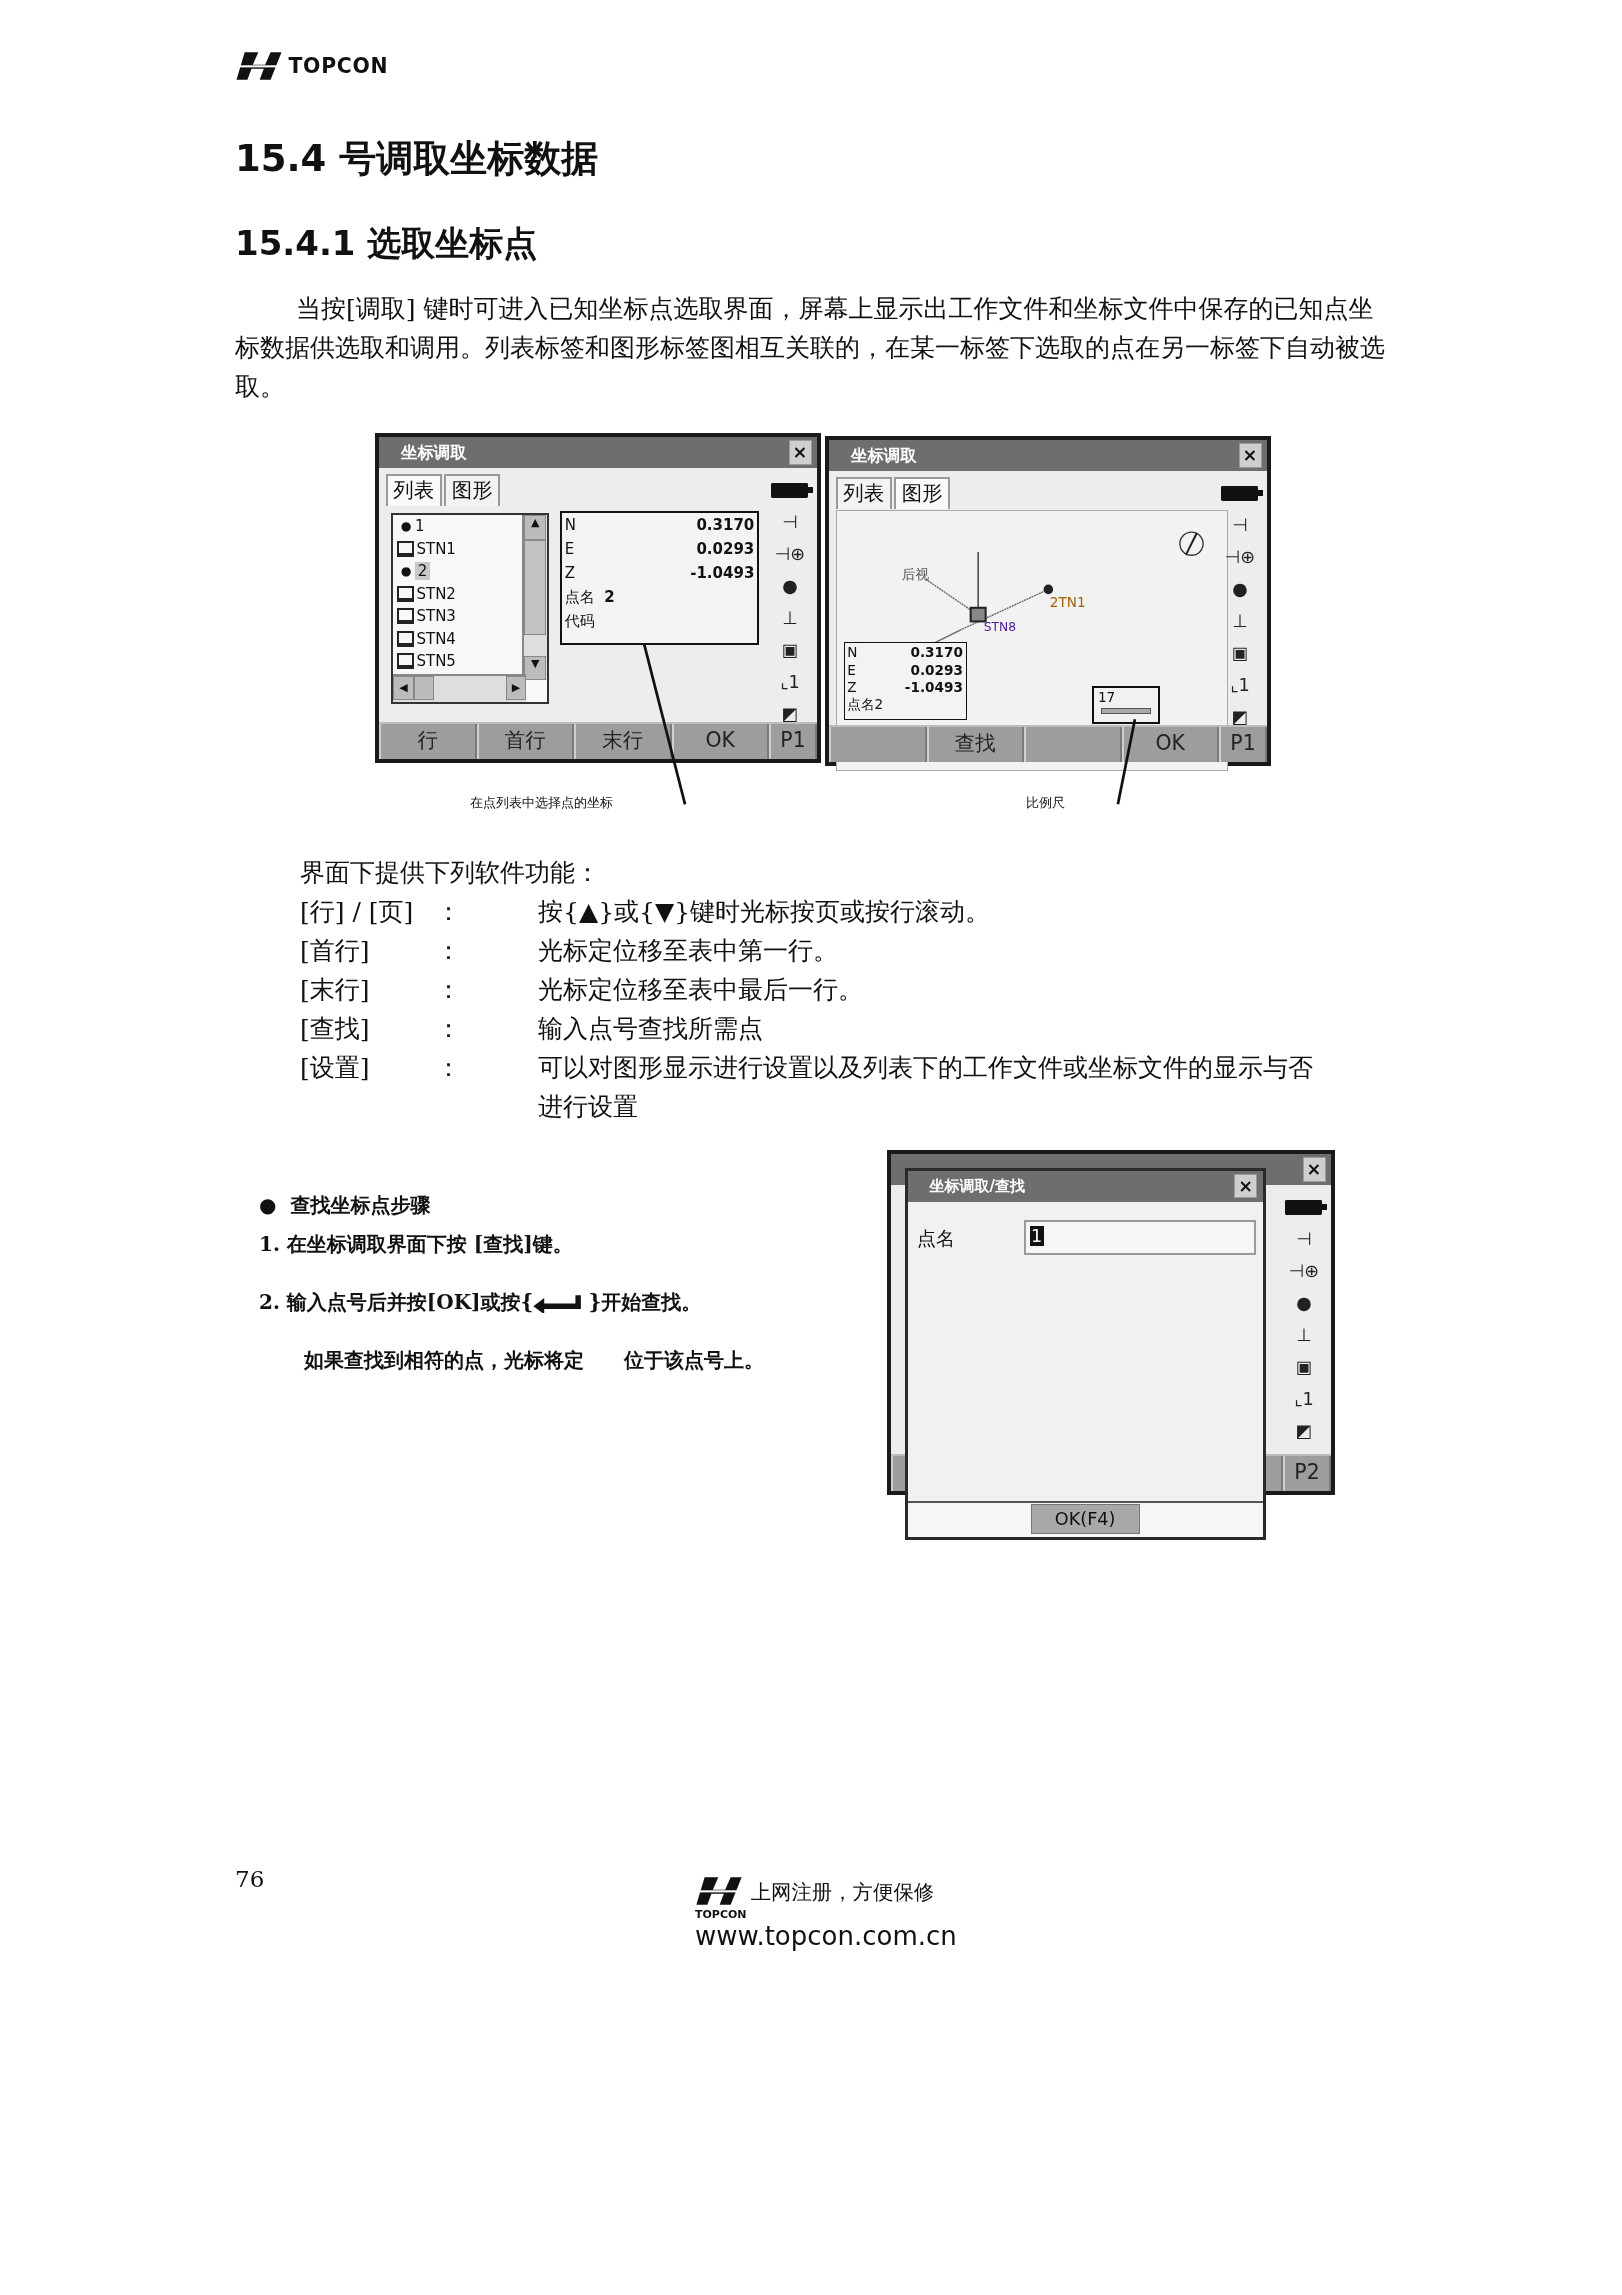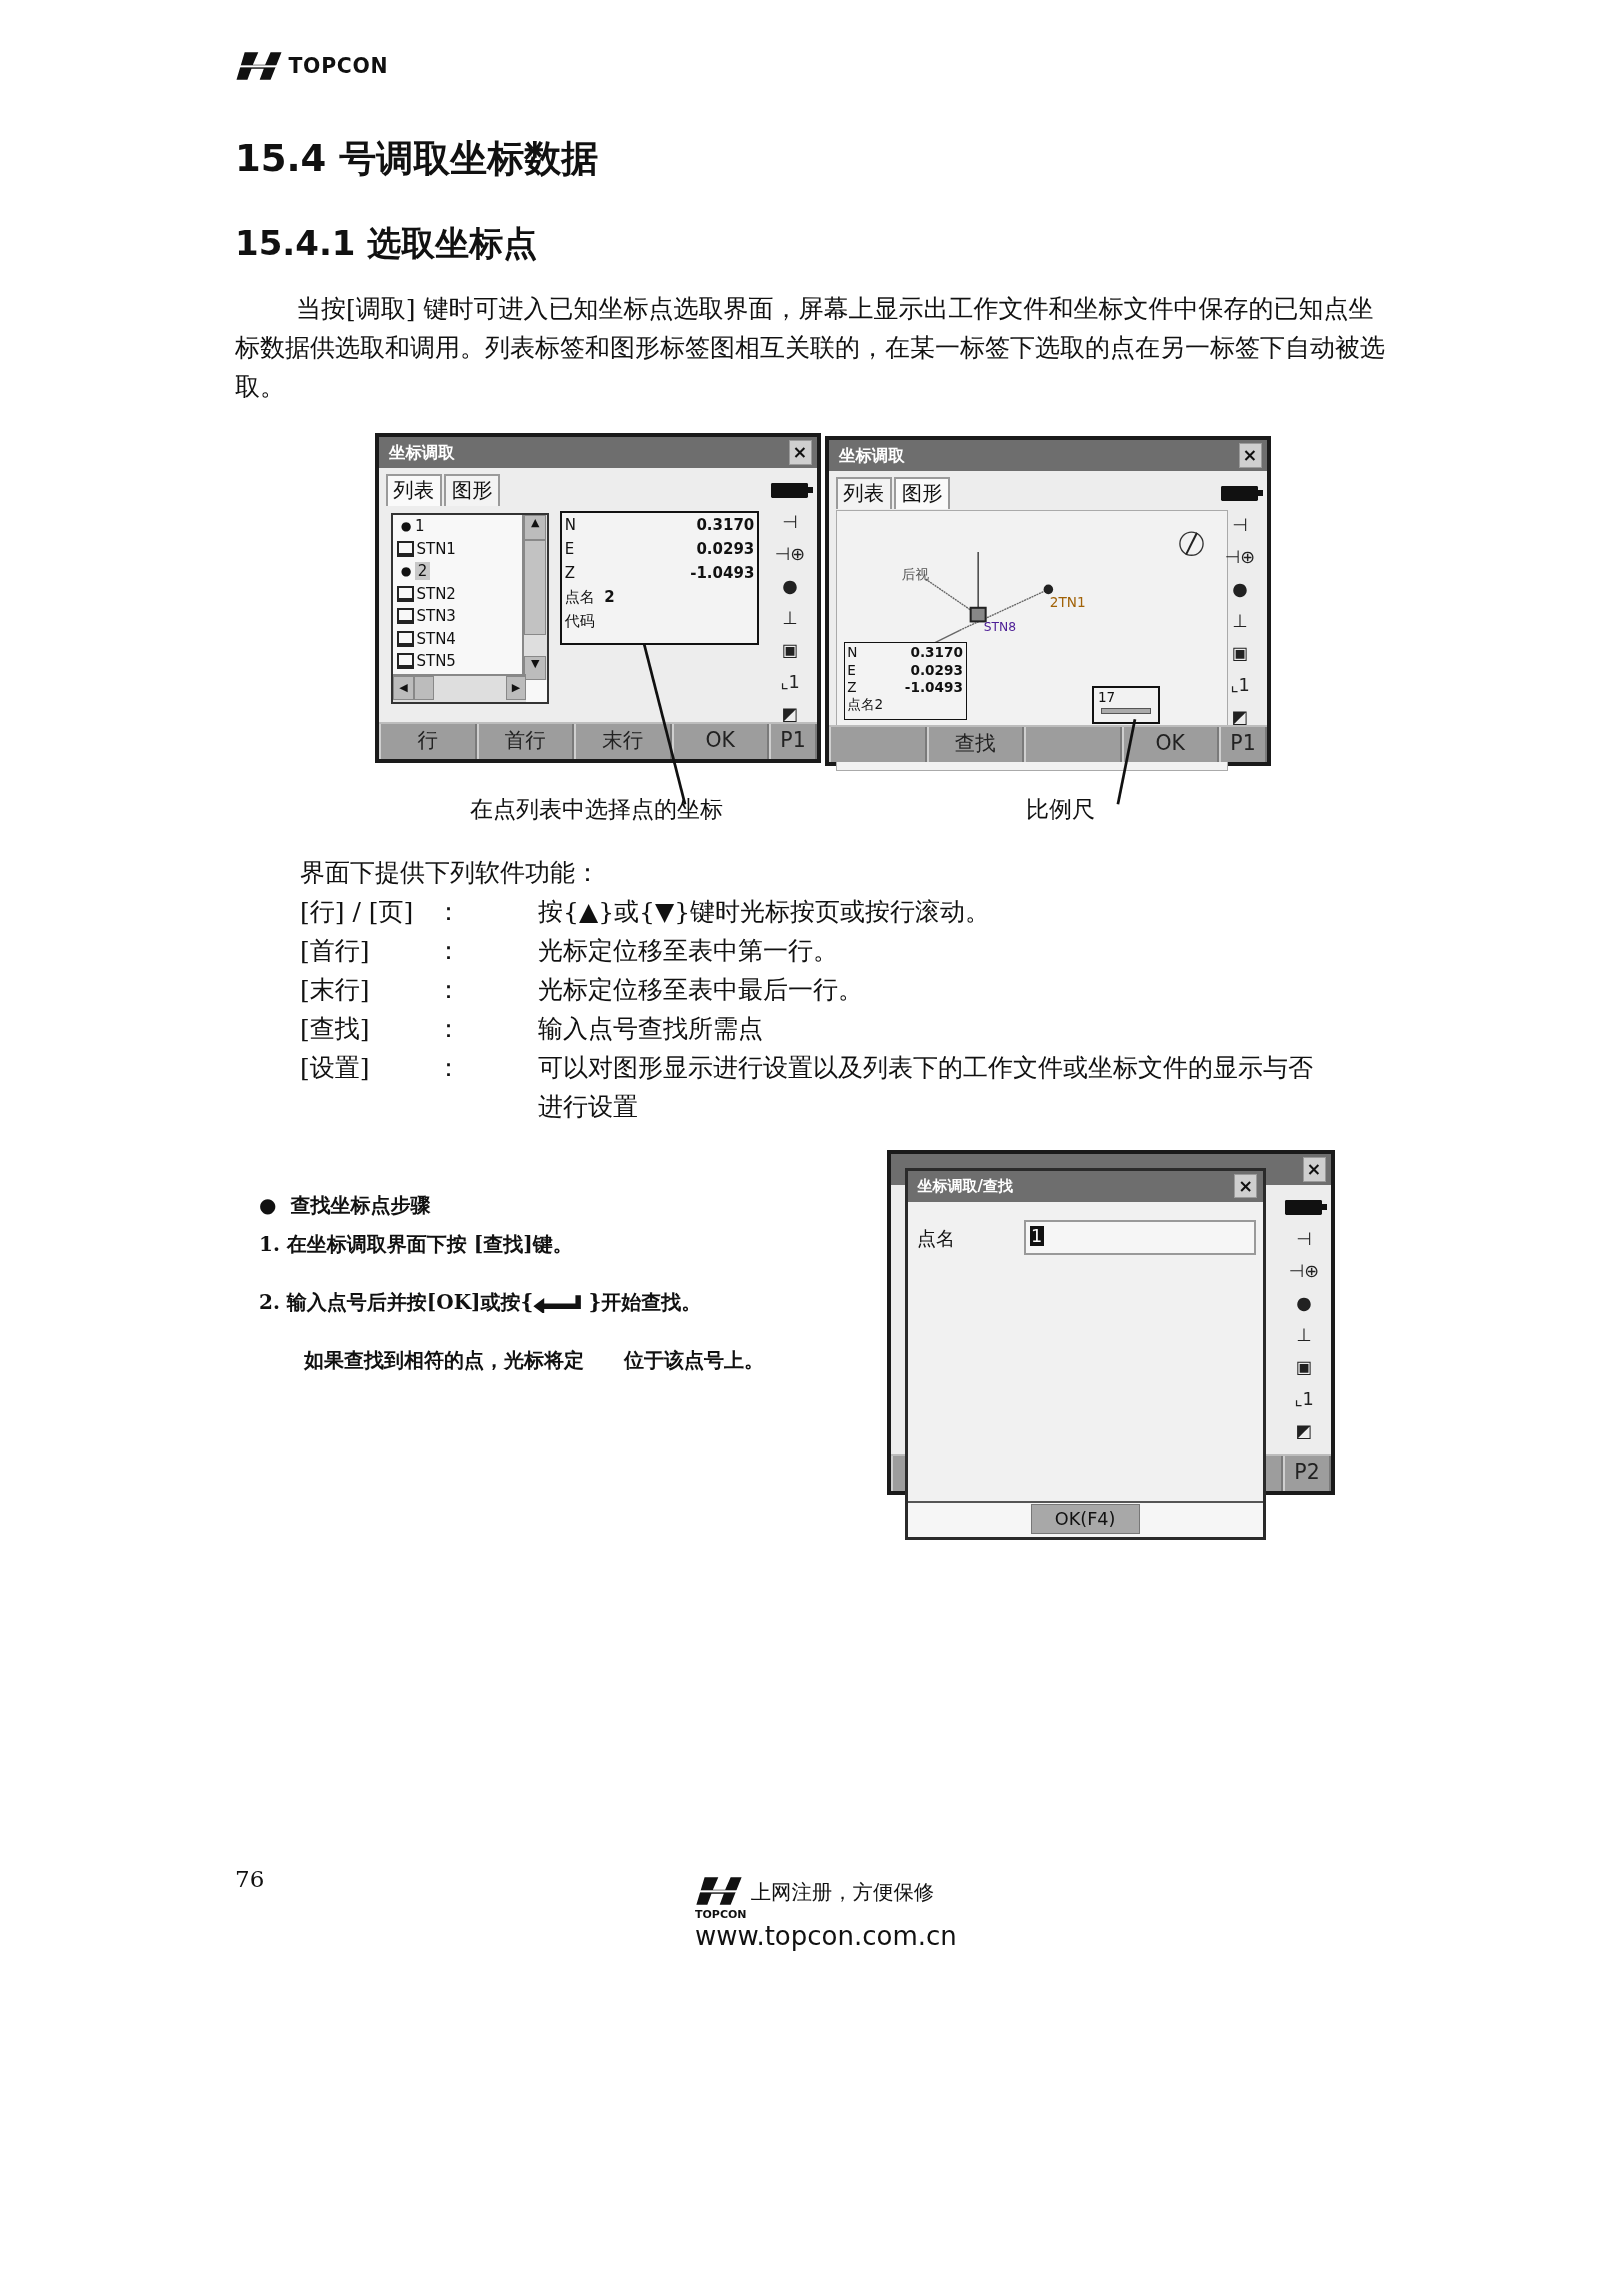--- a/index.html
+++ b/index.html
@@ -13,21 +13,21 @@
     .logo-text { font-family: "DejaVu Sans", sans-serif; font-weight: bold; font-size: 20.4px; letter-spacing: 0.7px; }
 
     
     .h1 { left: 235px; top: 134px; font-family: "DejaVu Sans", sans-serif; font-weight: bold; font-size: 37px; white-space: nowrap; }
     .h2 { left: 235px; top: 221px; font-family: "DejaVu Sans", sans-serif; font-weight: bold; font-size: 34px; white-space: nowrap; }
 
     .para { left: 235px; top: 289px; width: 1159px; font-size: 25px; line-height: 39px; text-indent: 61px; }
 
     
     .screen { background: #ededed; border: 4.1px solid #1a1a1a; box-sizing: border-box; font-family: "DejaVu Sans", sans-serif; }
-    .titlebar { position: absolute; left: 0; right: 0; top: 0; height: 31px; background: #6e6e6e; color: #fff; font-weight: bold; font-size: 16.4px; line-height: 31px; padding-left: 10px; box-sizing: border-box; }
+    .titlebar { position: absolute; left: 0; right: 0; top: 0; height: 31px; background: #6e6e6e; color: #fff; font-weight: bold; font-size: 16.4px; line-height: 31px; padding-left: 22px; box-sizing: border-box; }
     .close-btn { position: absolute; right: 5.5px; top: 3.4px; width: 23px; height: 24.5px; background: #cfcfcf; border: 1.4px solid #9a9a9a; color: #111; font-size: 17.7px; line-height: 23px; text-align: center; box-sizing: border-box; }
     .tabs { position: absolute; left: 6.8px; top: 37px; display: flex; }
     .tab { border: 2px solid #9a9a9a; border-bottom: none; background: #f3f3f3; font-size: 20.4px; padding: 1.4px 5.5px; margin-right: 2.7px; line-height: 27px; }
     .tab.active { background: #fafafa; }
     .side-icons { position: absolute; right: 4.1px; top: 37px; width: 46px; display: flex; flex-direction: column; align-items: center; }
     .side-icons .ic { height: 32px; display: flex; align-items: center; justify-content: center; font-size: 17.7px; color: #222; }
     .battery { width: 37px; height: 15px; background: #111; border-radius: 1.4px; position: relative; }
     .battery::after { content: ""; position: absolute; right: -4.1px; top: 4.1px; width: 4.1px; height: 6.8px; background: #111; }
     .softkeys { position: absolute; left: 0; right: 0; bottom: 0; height: 35px; display: flex; background: #9d9d9d; border-top: 2px solid #bdbdbd; }
     .softkey { flex: 1; border-right: 2px solid #7a7a7a; border-left: 2px solid #cfcfcf; text-align: center; font-size: 20.4px; line-height: 33px; color: #222; }
@@ -45,21 +45,21 @@
 
     .coord-box { position: absolute; border: 2px solid #111; background: #f3f3f3; box-sizing: border-box; font-size: 15px; }
     .coord-row { display: flex; justify-content: space-between; height: 24px; align-items: center; padding: 0 2.7px; }
     .coord-row .v { font-weight: bold; }
 
     
     .graph-area { position: absolute; left: 6.8px; top: 70px; width: 390px; height: 259px; background: #f2f2f2; border: 1.4px solid #aaa; }
     .scale-box { position: absolute; border: 2px solid #111; background: #f2f2f2; box-sizing: border-box; font-size: 13.6px; }
 
     
-    .caption { font-family: Liberation Sans, sans-serif; font-size: 23px; white-space: nowrap; }
+    .caption { font-family: Liberation Sans, sans-serif; font-size: 13px; white-space: nowrap; }
 
     .deflist { left: 300px; top: 853px; font-size: 25px; line-height: 39px; }
     .def-row { display: flex; }
     .def-key { width: 136px; }
     .def-sep { width: 102px; }
     .def-val { width: 750px; }
 
     .steps { left: 259px; top: 1186px; font-size: 20px; line-height: 39px; width: 613px; font-weight: bold; }
     .enter-key { display: inline-block; width: 55px; height: 19px; vertical-align: middle; }
 

